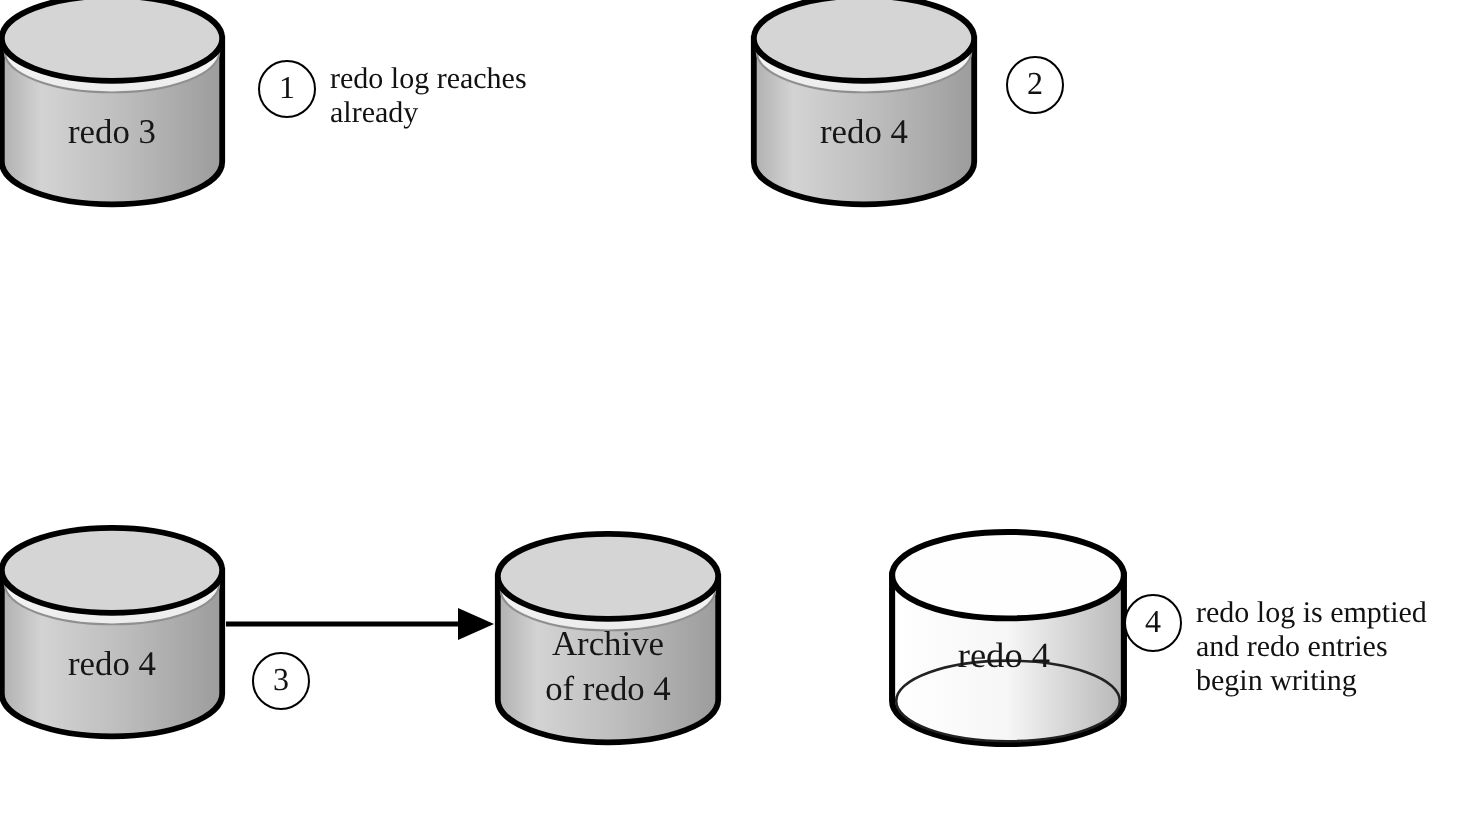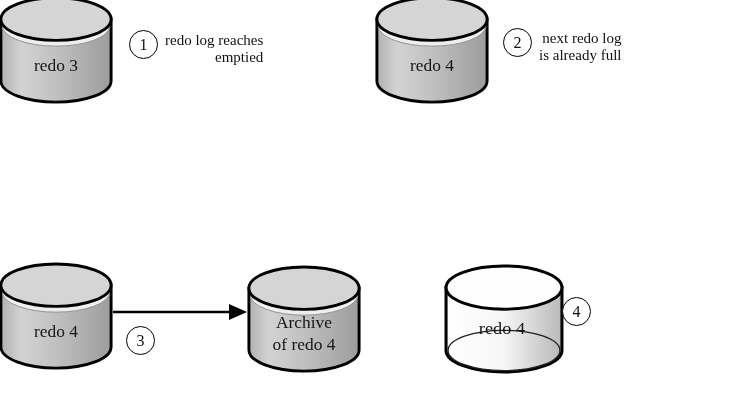--- a/index.html
+++ b/index.html
@@ -11,21 +11,21 @@
   .cyl text{
     font-family:"Liberation Serif",serif;font-size:18px;fill:#161616;
     text-anchor:middle;
   }
   .caption{position:absolute;display:flex;align-items:flex-start;}
   .badge{
     width:29px;height:29px;border:1.5px solid #000;border-radius:50%;
     background:#fff;display:flex;align-items:center;justify-content:center;
     font-size:16px;color:#111;flex:0 0 auto;box-sizing:border-box;
   }
-  .cap-lines{margin-left:7px;padding-top:2px;font-size:15px;line-height:17px;color:#111;text-align:right;}
+  .cap-lines{margin-left:7px;padding-top:2px;font-size:15px;line-height:17px;color:#111;}
   .arrow{position:absolute;}
 </style>
 </head>
 <body>
 
 <div class="canvas">
 
   <svg width="0" height="0" style="position:absolute" aria-hidden="true">
     <defs>
       <linearGradient id="gBody" x1="0" y1="0" x2="1" y2="0">
@@ -52,38 +52,34 @@
     <ellipse cx="60" cy="24" rx="57" ry="22" fill="#d5d5d5" stroke="#000" stroke-width="3"></ellipse>
     <text x="60" y="78">redo 3</text>
   </svg>
 
   <div class="caption" style="left:129px;top:30px">
     <div class="badge">
       <span>1</span>
     </div>
     <div class="cap-lines">
       <div>redo log reaches</div>
-      <div>emptied</div>
+      <div>already</div>
     </div>
   </div>
 
   <svg class="cyl" style="left:374px;top:-4px" width="116" height="110" viewBox="0 0 120 114" preserveAspectRatio="none">
     <path d="M3,24 L3,88 A57,22 0 0 0 117,88 L117,24 Z" fill="url(#gBody)" stroke="#000" stroke-width="3"></path>
     <ellipse cx="60" cy="31" rx="55.5" ry="21" fill="url(#gBand)" stroke="#8f8f8f" stroke-width="1"></ellipse>
     <ellipse cx="60" cy="24" rx="57" ry="22" fill="#d5d5d5" stroke="#000" stroke-width="3"></ellipse>
     <text x="60" y="78">redo 4</text>
   </svg>
 
   <div class="caption" style="left:503px;top:28px">
     <div class="badge">
       <span>2</span>
-    </div>
-    <div class="cap-lines">
-      <div>next redo log</div>
-      <div>is already full</div>
     </div>
   </div>
 
   <svg class="cyl" style="left:-2px;top:262px" width="116" height="110" viewBox="0 0 120 114" preserveAspectRatio="none">
     <path d="M3,24 L3,88 A57,22 0 0 0 117,88 L117,24 Z" fill="url(#gBody)" stroke="#000" stroke-width="3"></path>
     <ellipse cx="60" cy="31" rx="55.5" ry="21" fill="url(#gBand)" stroke="#8f8f8f" stroke-width="1"></ellipse>
     <ellipse cx="60" cy="24" rx="57" ry="22" fill="#d5d5d5" stroke="#000" stroke-width="3"></ellipse>
     <text x="60" y="78">redo 4</text>
   </svg>
 
@@ -110,15 +106,20 @@
     <path d="M3,24 L3,88 A57,22 0 0 0 117,88 L117,24 Z" fill="url(#gEmpty)" stroke="#000" stroke-width="3"></path>
     <ellipse cx="60" cy="88" rx="55" ry="20.5" fill="url(#gEmpty)" stroke="#222" stroke-width="1.3"></ellipse>
     <ellipse cx="60" cy="24" rx="57" ry="22" fill="#fefefe" stroke="#000" stroke-width="3"></ellipse>
     <text x="58" y="71">redo 4</text>
   </svg>
 
   <div class="caption" style="left:562px;top:297px">
     <div class="badge">
       <span>4</span>
     </div>
+    <div class="cap-lines">
+      <div>redo log is emptied</div>
+      <div>and redo entries</div>
+      <div>begin writing</div>
+    </div>
   </div>
 
 </div>
 
 </body></html>

